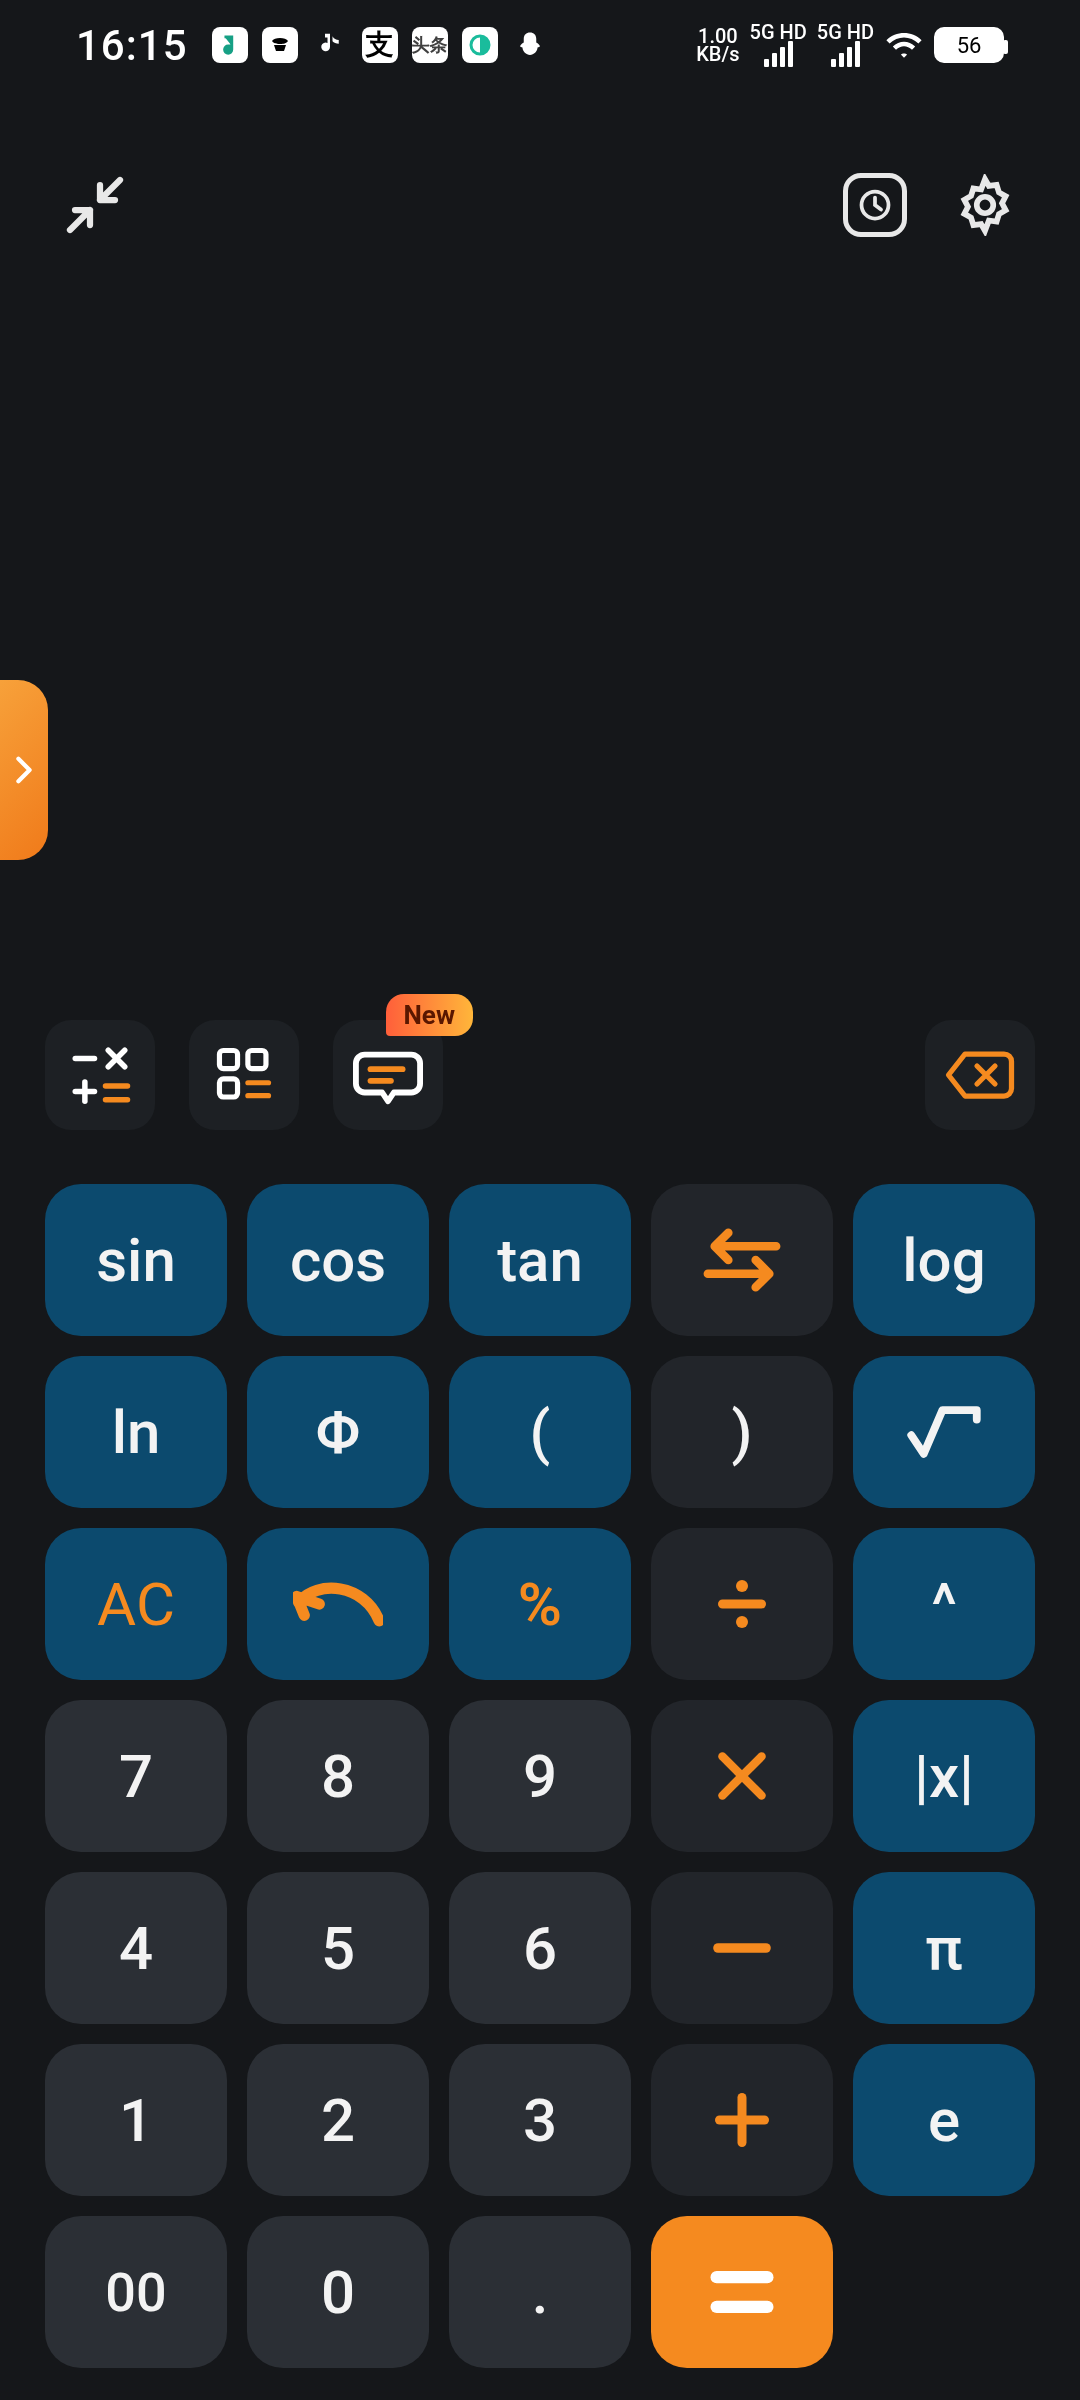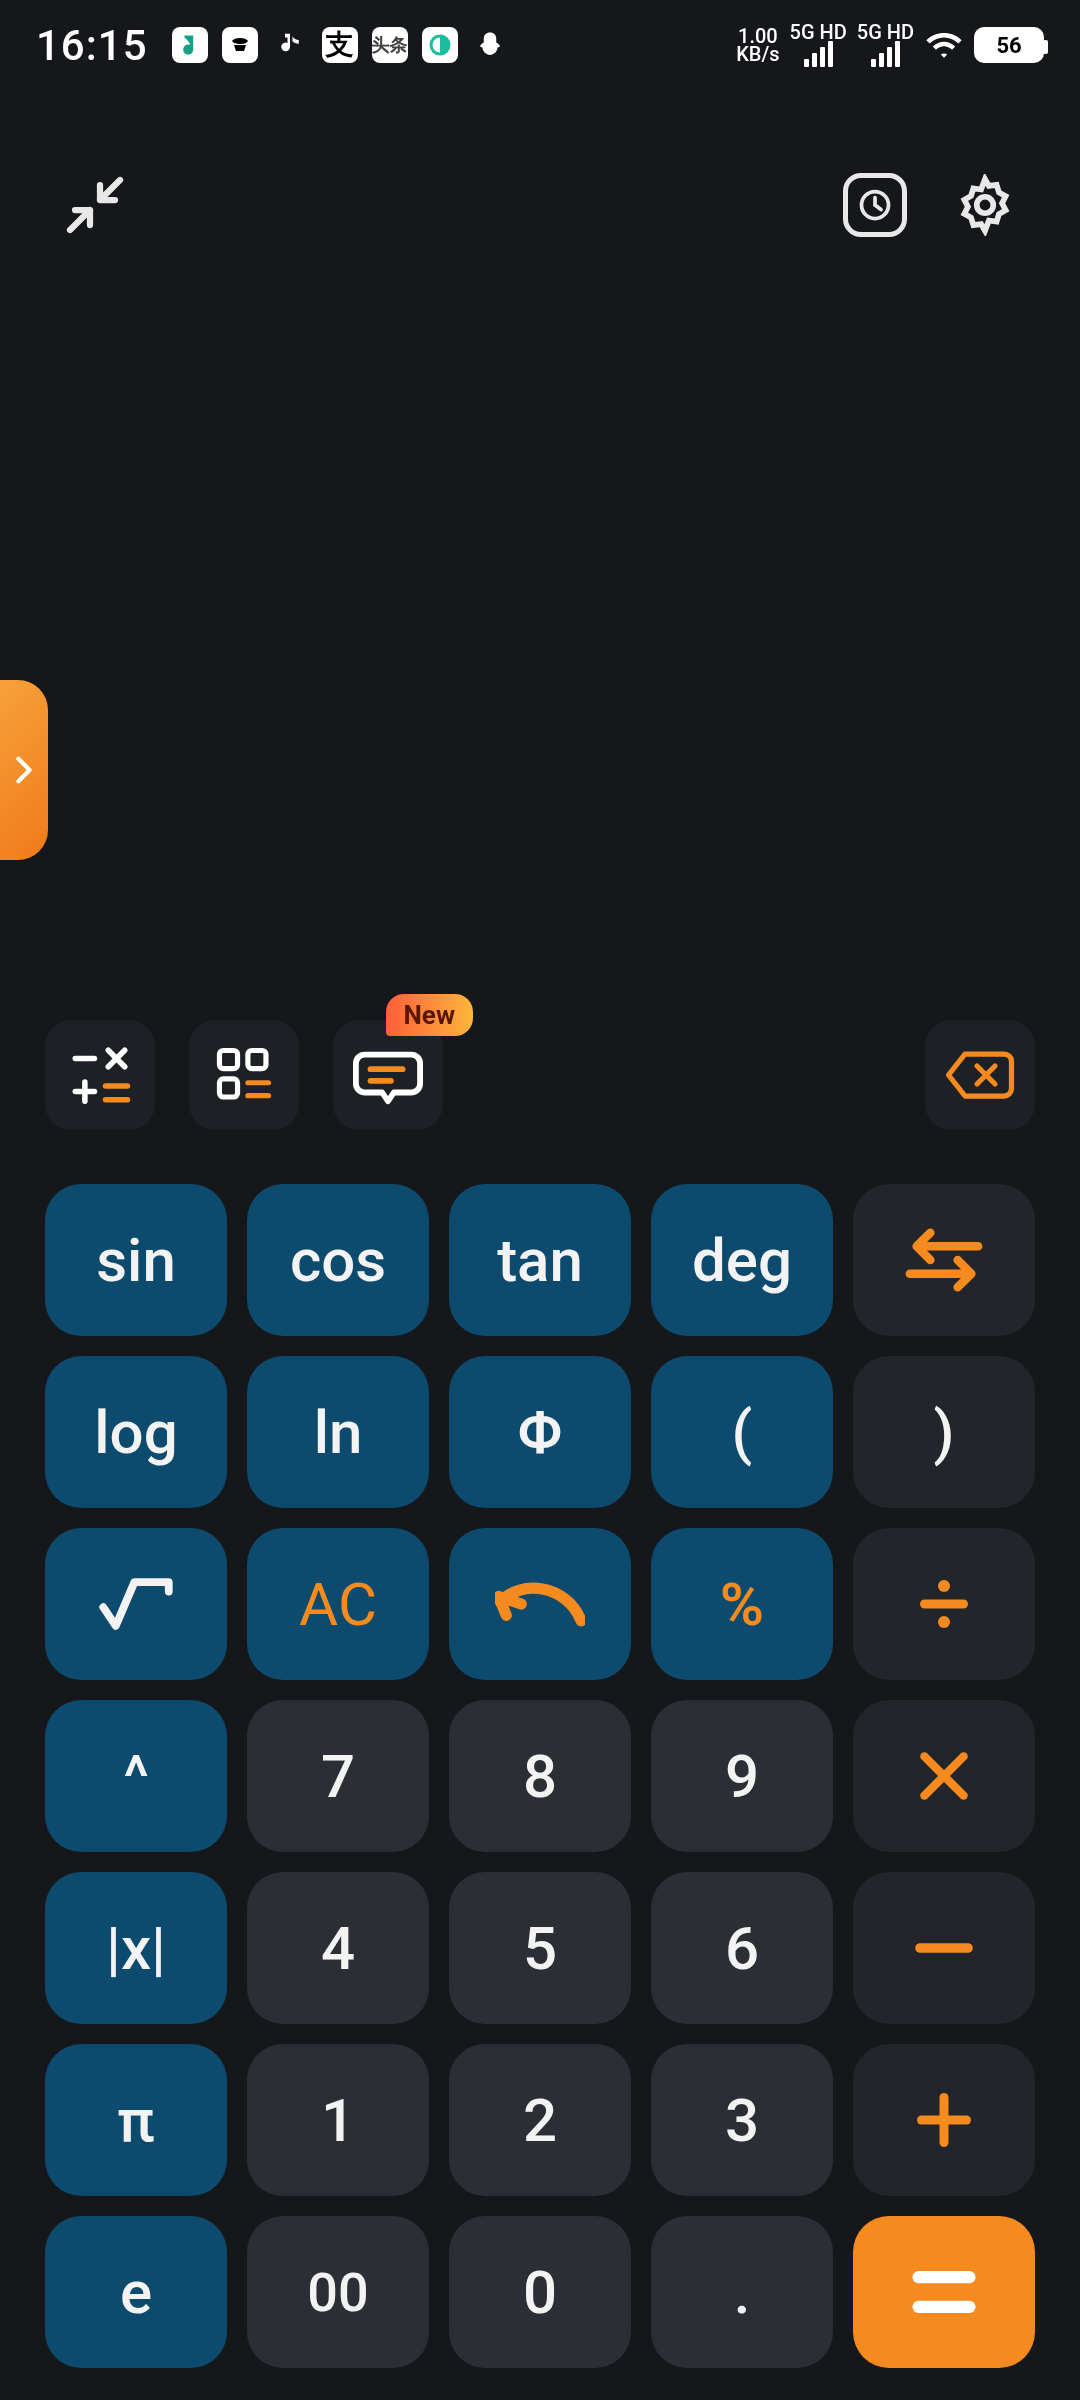--- a/index.html
+++ b/index.html
@@ -11,21 +11,21 @@
     overflow: hidden;
     color: #fff;
   }
 
   
   .status-bar {
     height: 90px;
     display: flex;
     align-items: center;
     justify-content: space-between;
-    padding: 0 36px;
+    padding: 0 76px;
     font-size: 34px;
     font-weight: 500;
   }
   .status-left { display: flex; align-items: center; gap: 14px; }
   .status-right { display: flex; align-items: center; gap: 10px; margin-left: 32px; }
   .status-time { font-size: 42px; font-weight: 500; letter-spacing: 1px; margin-right: 10px;}
   .status-ico {
     width: 36px; height: 36px; border-radius: 8px;
     display:flex; align-items:center; justify-content:center;
     font-size: 24px;
@@ -37,21 +37,21 @@
   .sig-bars span { width:5px; background:#fff; border-radius:1px;}
   .sig-bars span:nth-child(1){height:8px}
   .sig-bars span:nth-child(2){height:14px}
   .sig-bars span:nth-child(3){height:20px}
   .sig-bars span:nth-child(4){height:26px}
   .wifi-ico, .batt-ico { display:flex; align-items:center; }
   .batt {
     border: 3px solid #fff; border-radius: 10px;
     width: 70px; height: 36px; position: relative;
     display:flex; align-items:center; justify-content:center;
-    font-size: 22px; font-weight:700; color:#000; background:#fff;
+    font-size: 22px; font-weight:400; color:#000; background:#fff;
   }
   .batt::after{
     content:""; position:absolute; right:-7px; top:10px;
     width:5px; height:14px; background:#fff; border-radius:2px;
   }
 
   
   .top-actions {
     display:flex; align-items:center; justify-content:space-between;
     padding: 60px 60px 0 60px;
@@ -289,23 +289,20 @@
 
   <div class="key func">
       <span class="lbl">sin</span>
     </div>
   <div class="key func">
       <span class="lbl">cos</span>
     </div>
   <div class="key func">
       <span class="lbl">tan</span>
     </div>
-  <div class="key func">
-      <span class="lbl">deg</span>
-    </div>
   <div class="key dark orange-text">
     <svg width="82" height="64" viewBox="0 0 48 36" stroke="#f58a1f" stroke-width="5" fill="none" stroke-linecap="round" stroke-linejoin="round">
       <path d="M44 10H8M8 10l8-8M8 10l8 8"></path>
       <path d="M4 26h36M40 26l-8 8M40 26l-8-8"></path>
     </svg>
   </div>
 
   <div class="key func">
       <span class="lbl">log</span>
     </div>

